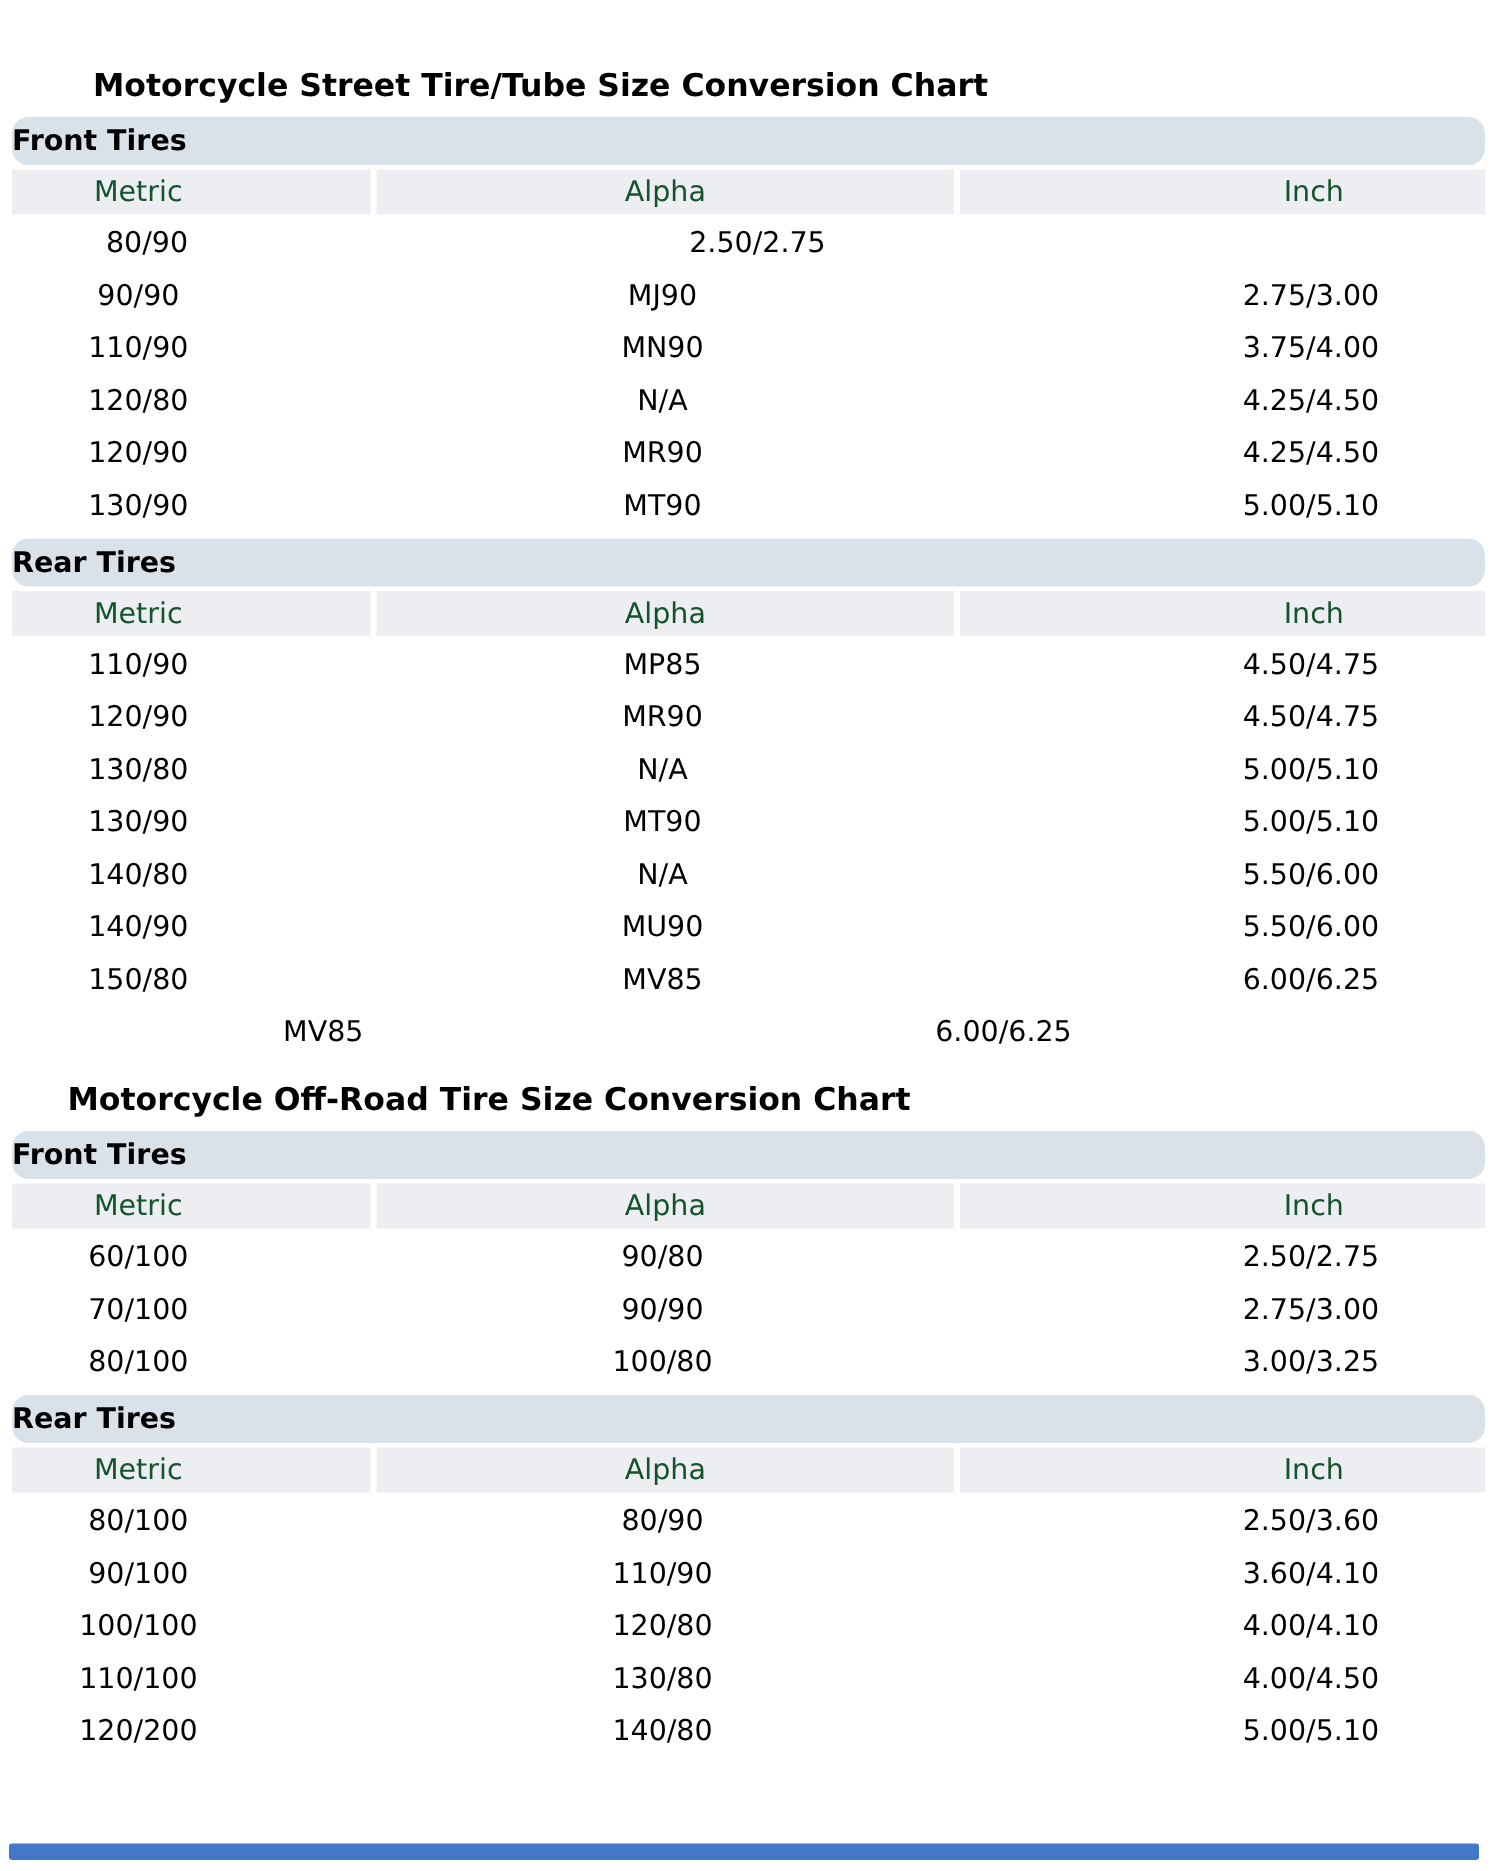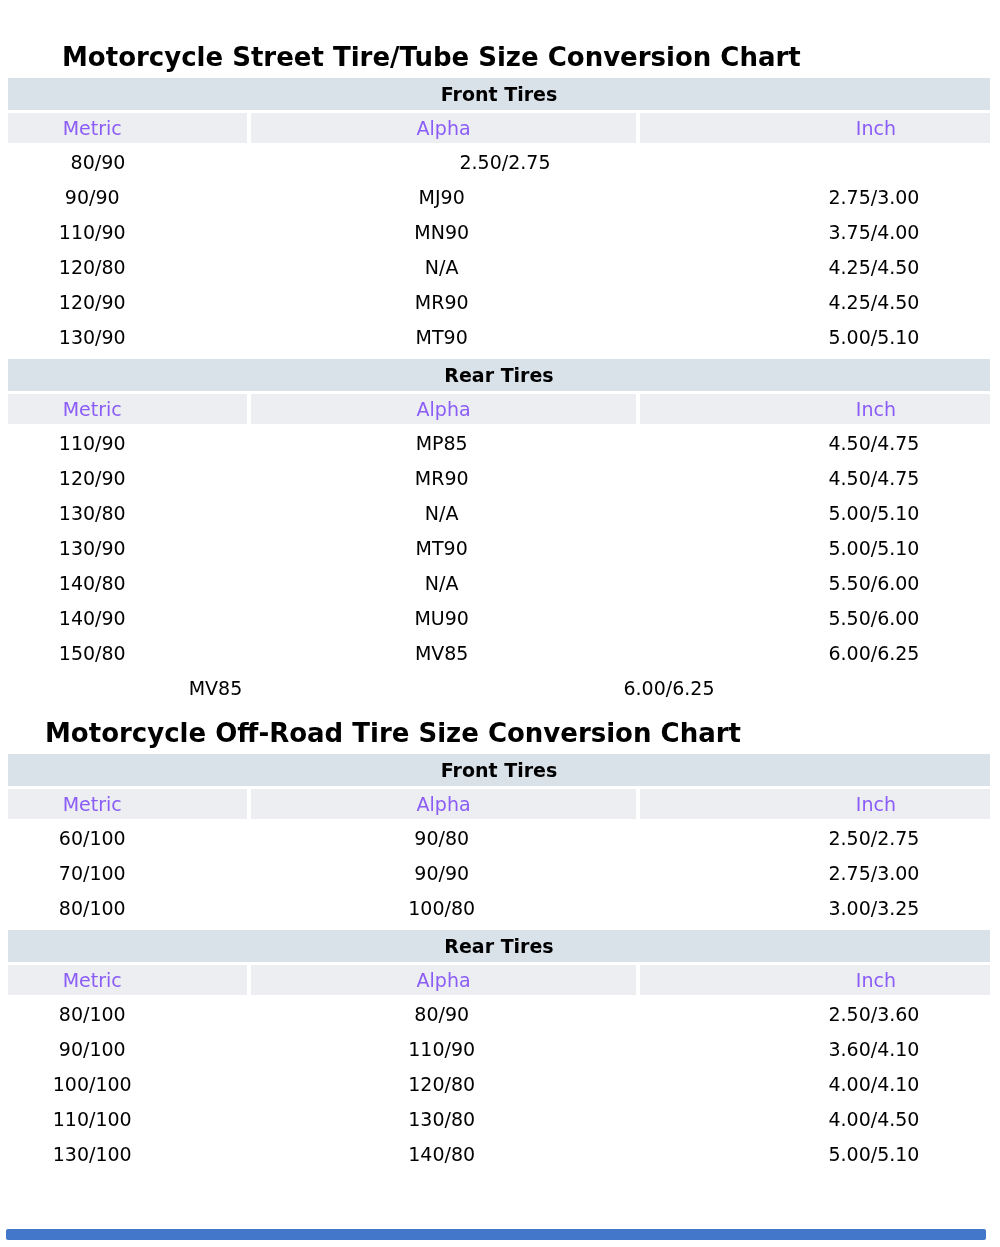--- a/index.html
+++ b/index.html
@@ -8,53 +8,53 @@
     background: #ffffff;
     width: 1000px;
     height: 1247px;
     overflow: hidden;
     font-family: "DejaVu Sans", "Liberation Sans", sans-serif;
     color: #000000;
     position: relative;
   }
   .chart-title {
     font-weight: bold;
-    font-size: 26px;
+    font-size: 21px;
     line-height: 26px;
     color: #000000;
     white-space: nowrap;
   }
   #title-street { margin: 44px 0 8px 62px; }
   #title-offroad { margin: 14px 0 8px 45px; }
 
   .tbl { margin-left: 8px; width: 982px; }
   .section + .section { margin-top: 4px; }
 
   .secbar {
     height: 32px;
     line-height: 32px;
     background: #d9e1e9;
-    text-align: center;
     font-weight: bold;
     font-size: 19px;
     margin-bottom: 3px;
+    border-radius: 11px;
   }
   .row { display: flex; }
   .cell { box-sizing: border-box; }
   .c0 { width: 251px; text-align: center; padding-right: 71px; }
   .c1 { width: 415px; text-align: center; }
   .c2 { width: 370px; text-align: center; padding-left: 122px; }
 
   .colhead { margin-bottom: 2px; }
   .colhead .cell {
     background: #eceef2;
     height: 30px;
     line-height: 30px;
     font-size: 19px;
-    color: #8b5cf6;
+    color: #14532d;
   }
   .colhead .c1, .colhead .c2 { border-left: 4px solid #ffffff; }
 
   .datarow .cell {
     height: 35px;
     line-height: 35px;
     font-size: 19px;
     background: #ffffff;
   }
 
@@ -208,21 +208,21 @@
           <div class="cell c0">100/100</div>
           <div class="cell c1">120/80</div>
           <div class="cell c2">4.00/4.10</div>
         </div>
         <div class="row datarow">
           <div class="cell c0">110/100</div>
           <div class="cell c1">130/80</div>
           <div class="cell c2">4.00/4.50</div>
         </div>
         <div class="row datarow">
-          <div class="cell c0">130/100</div>
+          <div class="cell c0">120/200</div>
           <div class="cell c1">140/80</div>
           <div class="cell c2">5.00/5.10</div>
         </div>
       </div>
     </div>
 </section>
 
 <div class="bottom-bar"></div>
 
 </body></html>

